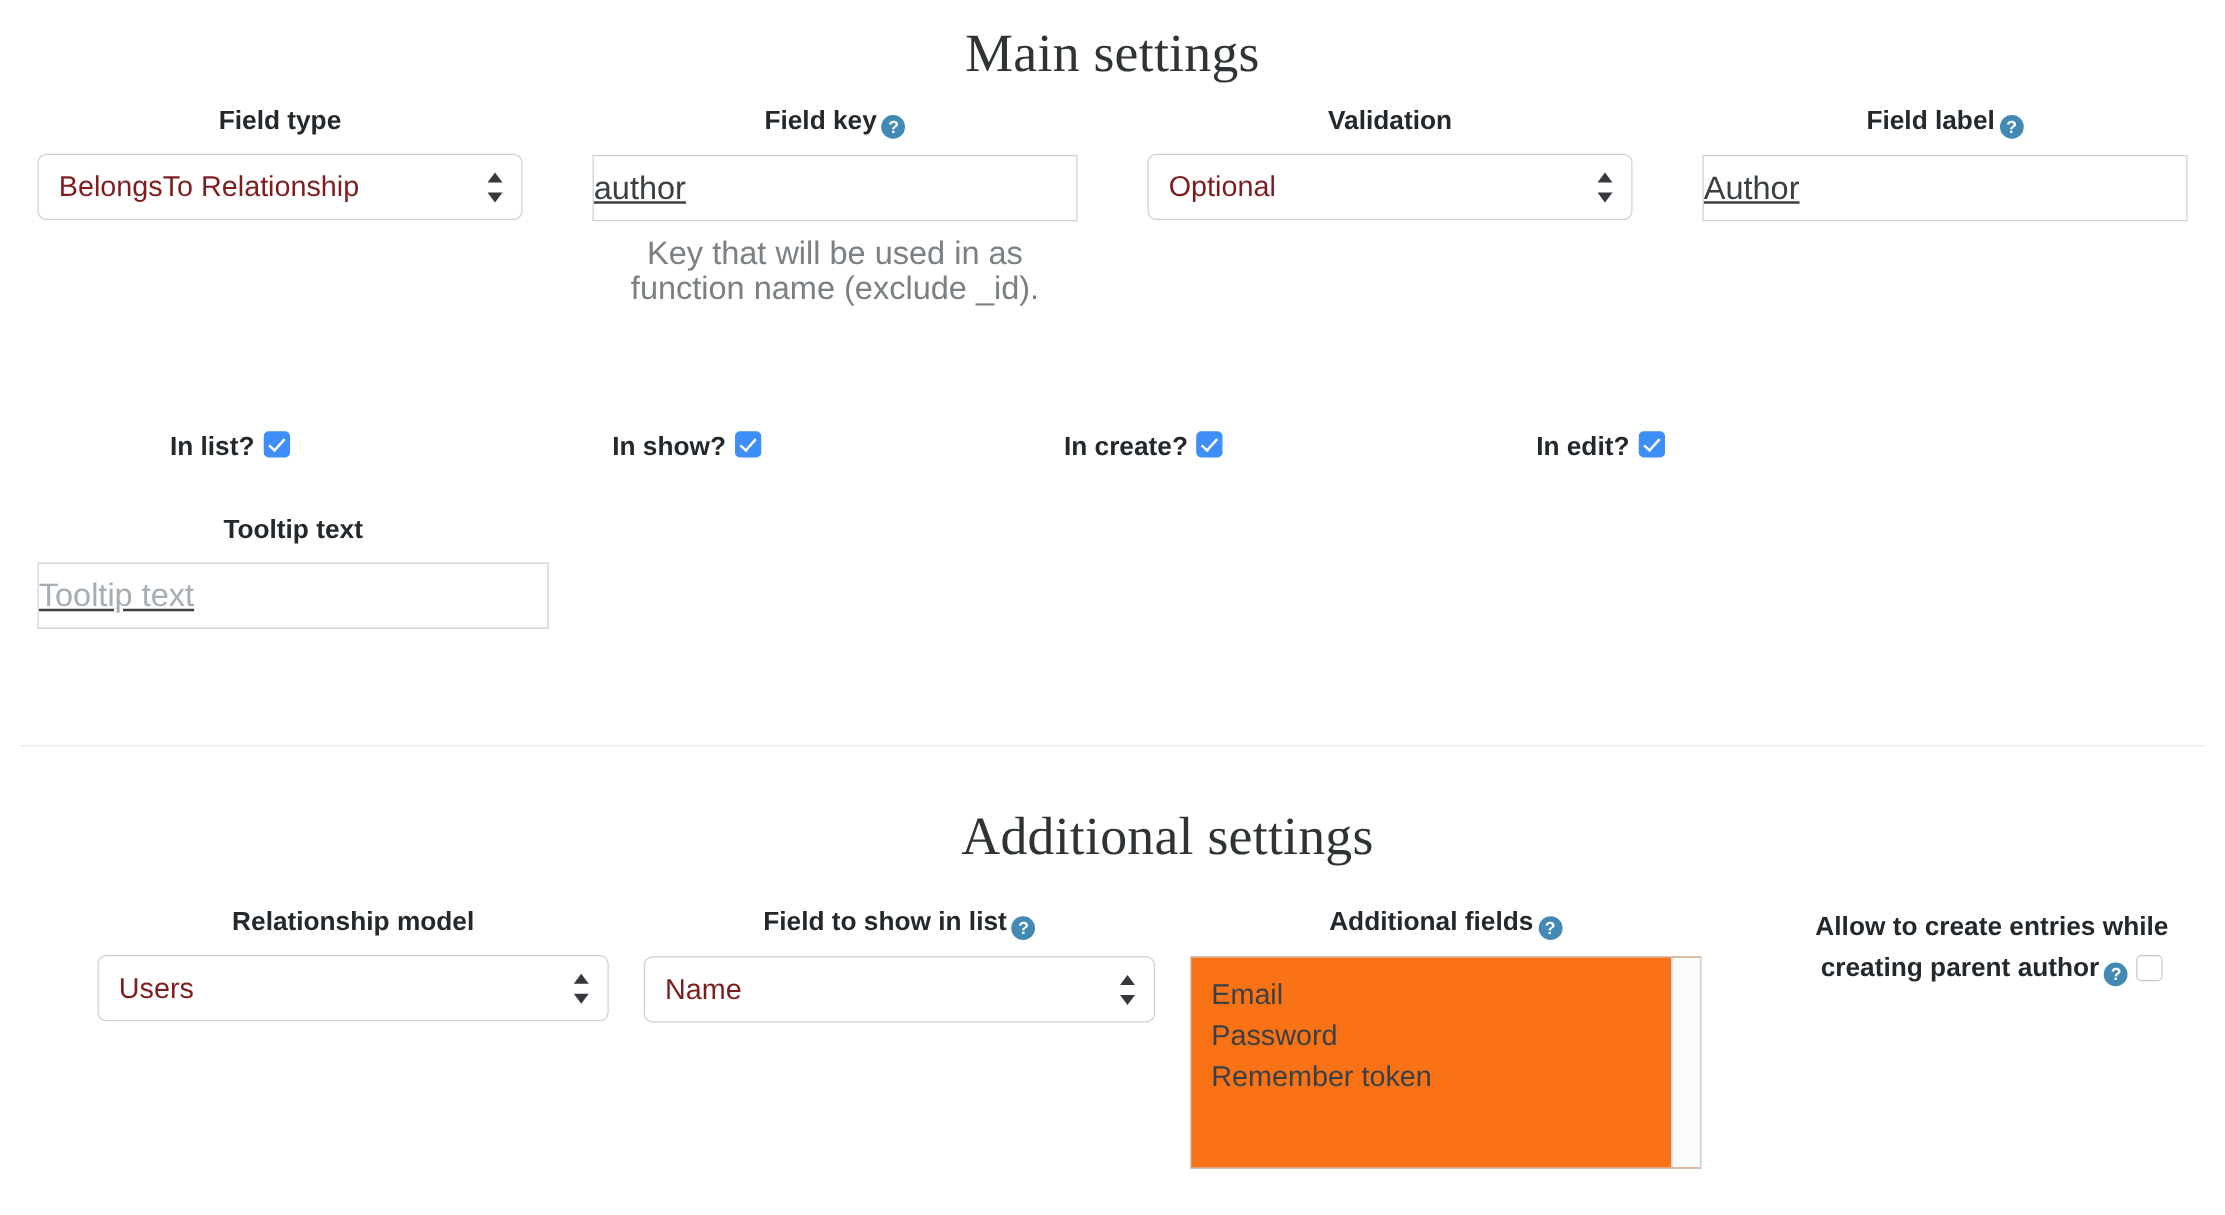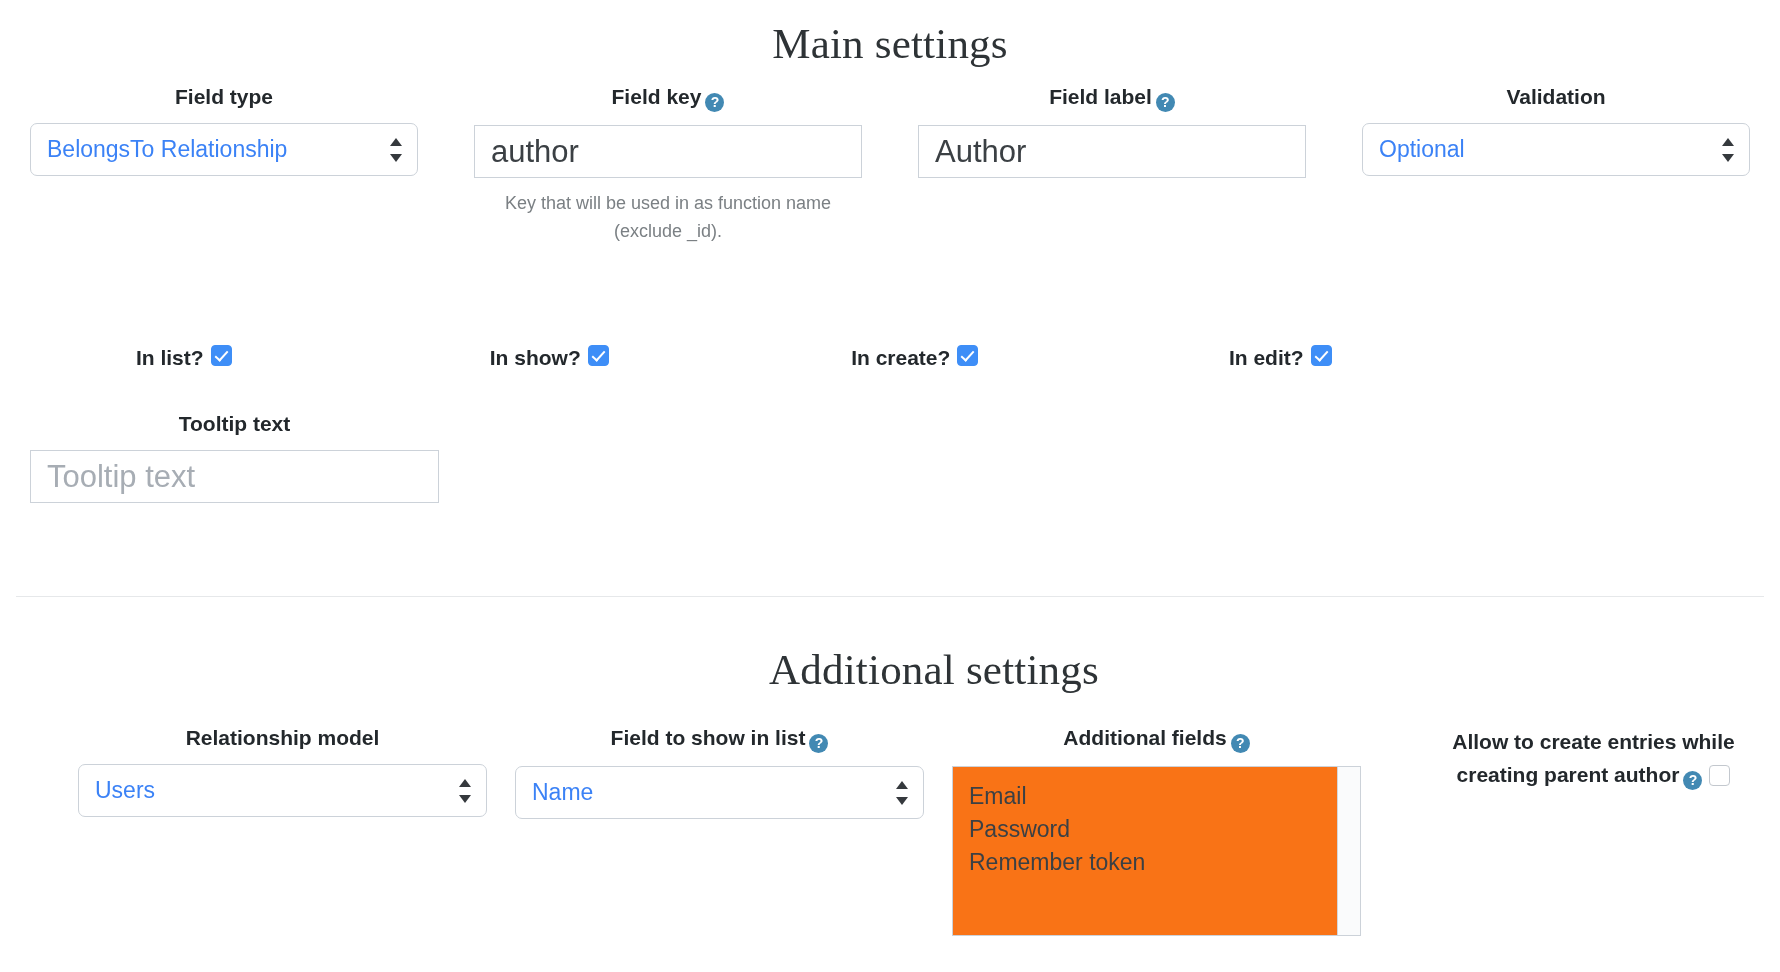--- a/index.html
+++ b/index.html
@@ -71,49 +71,50 @@
     font-family: "Liberation Sans", sans-serif;
     cursor: pointer;
   }
 
   
   .text-input {
     display: block;
     width: 100%;
     box-sizing: border-box;
     height: 53px;
-    padding: 0 16px;
+    padding: 0 0;
     font-family: "Liberation Sans", sans-serif;
-    font-size: 31px;
+    font-size: 26px;
     color: #3b4044;
     background: #ffffff;
     border: 1px solid #ccd2d9;
     border-radius: 0;
     outline: none;
+    text-decoration: underline;
   }
   .text-input::placeholder { color: #a7adb4; opacity: 1; }
 
   
   .select-wrap {
     position: relative;
     width: 100%;
     height: 53px;
   }
   .select-box {
     position: absolute;
     inset: 0;
     box-sizing: border-box;
     background: #ffffff;
     border: 1px solid #ccd2d9;
     border-radius: 7px;
     display: flex;
     align-items: center;
     padding: 0 16px;
     font-size: 23px;
-    color: #3b82f6;
+    color: #7f1d1d;
     cursor: pointer;
     overflow: hidden;
     white-space: nowrap;
   }
   .select-arrows {
     position: absolute;
     right: 16px;
     top: 50%;
     transform: translateY(-50%);
     width: 12px;
@@ -135,21 +136,21 @@
   }
   .select-arrows:after {
     bottom: 1px;
     border-top: 8px solid #35393d;
   }
 
   
   .help-text {
     display: block;
     text-align: center;
-    font-size: 18px;
+    font-size: 26px;
     line-height: 28px;
     color: #7b8084;
     margin-top: 11px;
   }
 
   
   .check-row {
     display: flex;
     padding: 0 1px;
     box-sizing: border-box;
@@ -282,35 +283,35 @@
   <div class="col col-3">
     <span class="field-label">
       <span>Field key</span><span class="help-icon">?</span>
     </span>
     <input class="text-input" type="text" value="author" style="">
     <span class="help-text">Key that will be used in as function name (exclude _id).</span>
   </div>
 
   <div class="col col-3">
     <span class="field-label">
-      <span>Field label</span><span class="help-icon">?</span>
-    </span>
-    <input class="text-input" type="text" value="Author" style="">
-  </div>
-
-  <div class="col col-3">
-    <span class="field-label">
       <span>Validation</span>
     </span>
     <div class="select-wrap">
       <div class="select-box">
         <span>Optional</span>
       </div>
       <span class="select-arrows"></span>
     </div>
+  </div>
+
+  <div class="col col-3">
+    <span class="field-label">
+      <span>Field label</span><span class="help-icon">?</span>
+    </span>
+    <input class="text-input" type="text" value="Author" style="">
   </div>
 </div>
 
 <div class="check-row" id="row-checkboxes">
   <div class="check-cell">
     <span class="check-label">In list?</span><span class="cb checked"></span>
   </div>
   <div class="check-cell">
     <span class="check-label">In show?</span><span class="cb checked"></span>
   </div>

